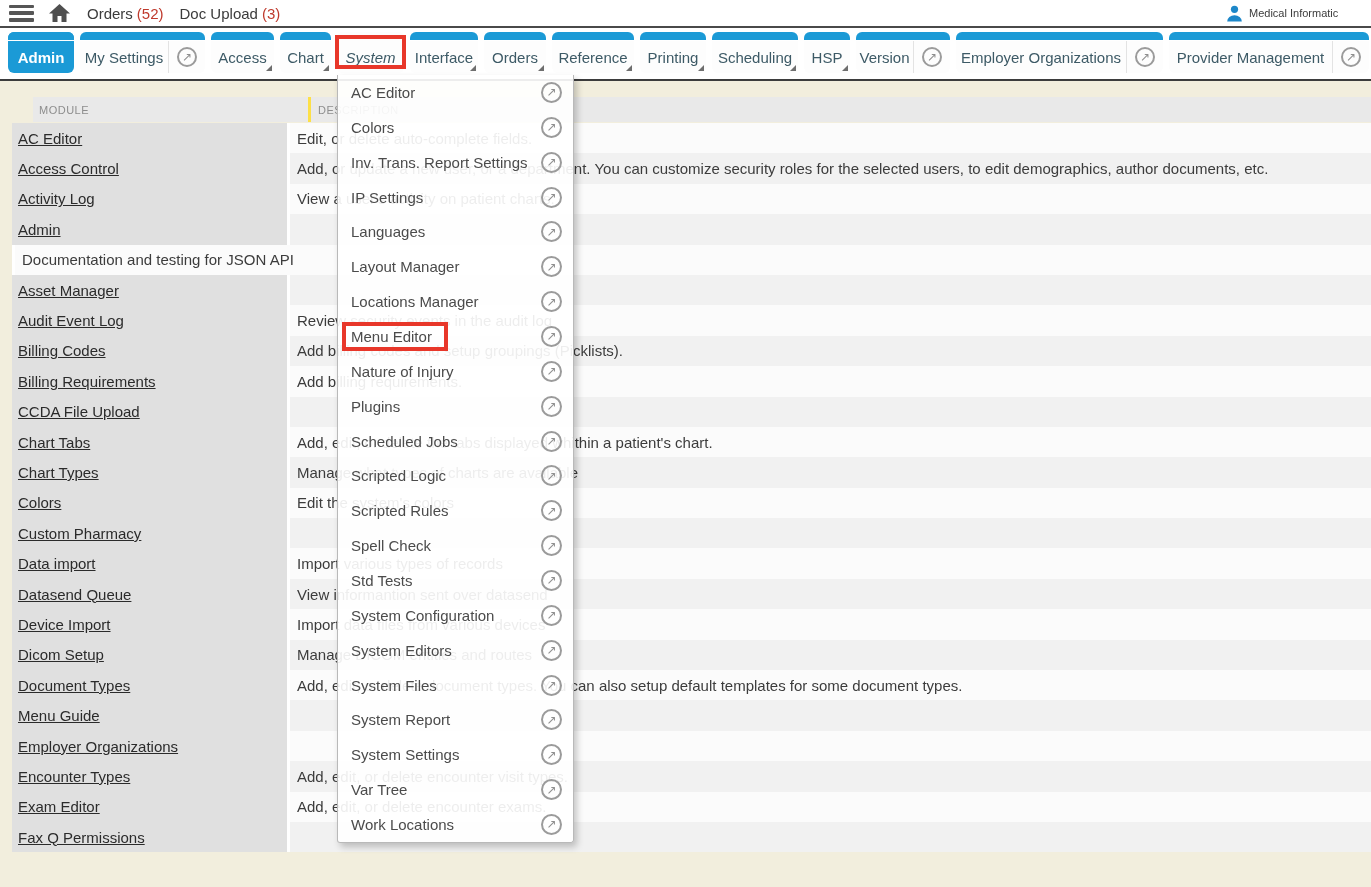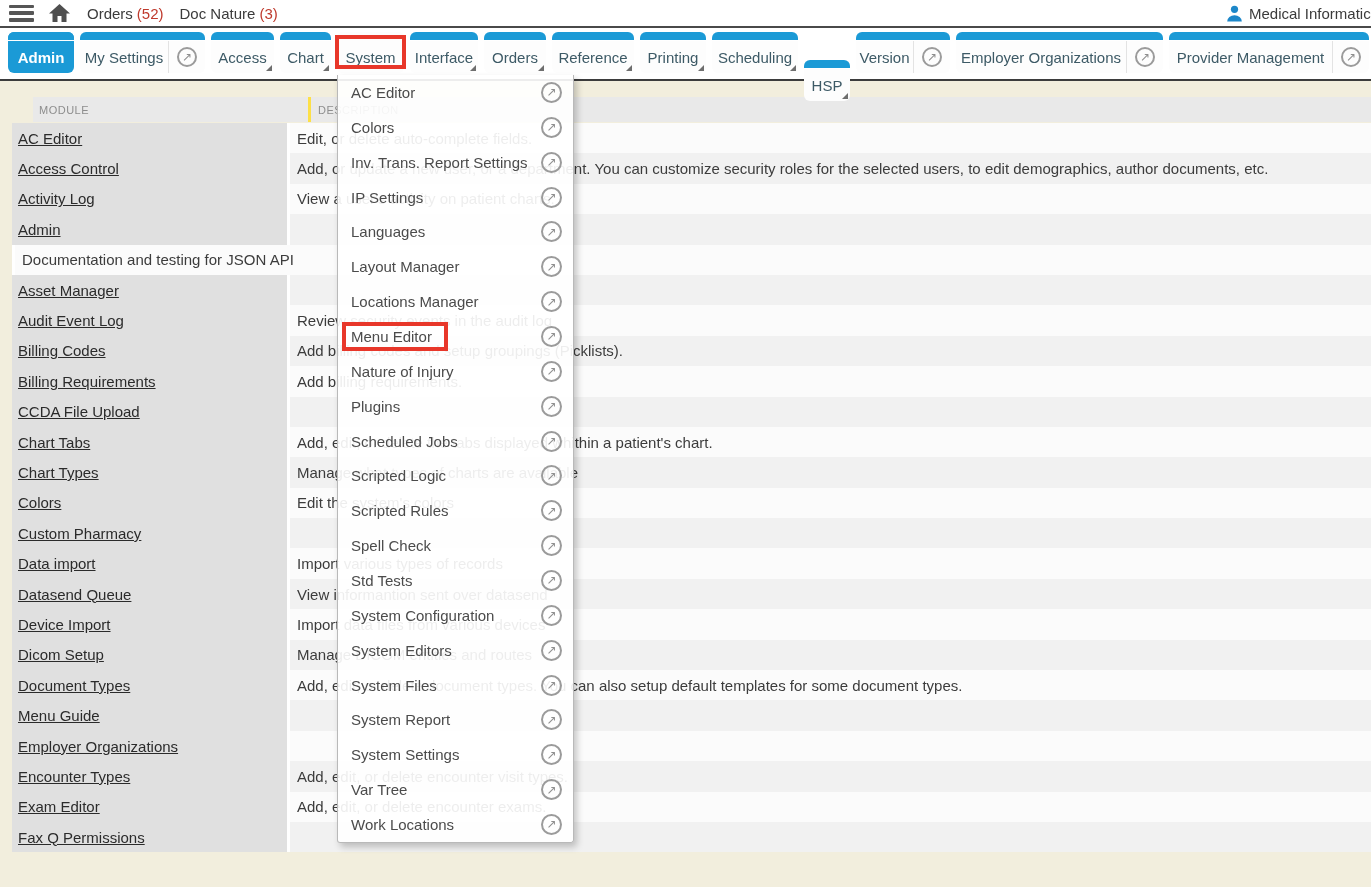--- a/index.html
+++ b/index.html
@@ -12,21 +12,21 @@
   .topbar{position:absolute;top:0;left:0;right:0;height:26px;background:#fff;
     border-bottom:2px solid #4a4a4a;display:flex;align-items:center;z-index:20;}
   .hamburger{width:25px;height:17px;margin-left:9px;display:flex;flex-direction:column;
     justify-content:space-between;cursor:pointer;}
   .hamburger div{height:3.5px;background:#565656;border-radius:1px;}
   .home{margin-left:14px;display:flex;align-items:center;cursor:pointer;}
   .nav-link{margin-left:16px;font-size:15px;color:#3b3b3b;cursor:pointer;white-space:nowrap;}
   .nav-label{margin-right:4px;}
   .nav-count{color:var(--count-red);}
   .user{position:absolute;left:1226px;top:0;height:26px;display:flex;align-items:center;}
-  .user-label{margin-left:6px;font-size:15px;color:#3b3b3b;white-space:nowrap;}
+  .user-label{margin-left:6px;font-size:11px;color:#3b3b3b;white-space:nowrap;}
   
   .tabbar{position:absolute;top:28px;left:0;right:0;height:47px;background:#fff;
     border-bottom:2px solid #3c3c3c;display:flex;align-items:flex-start;
     padding:4px 0 0 8px;box-sizing:content-box;gap:6px;z-index:10;}
   .tab{position:relative;border-radius:6px;overflow:hidden;flex:none;height:41px;
     box-sizing:border-box;cursor:pointer;background:#fdfdfd;}
   .tab-strip{height:8px;background:var(--blue);border-bottom:1px solid #fff;}
   .tab-inner{height:32px;display:flex;align-items:stretch;}
   .tab-label-wrap{flex:1;display:flex;align-items:center;justify-content:center;
     padding:0 6px;font-size:15px;color:var(--tab-text);white-space:nowrap;overflow:hidden;}
@@ -78,21 +78,21 @@
       <div></div>
       <div></div>
   </div>
   <div class="home">
     <svg width="23" height="20" viewBox="0 0 23 20">
       <polygon points="11.5,1 22,10.5 18.5,10.5 18.5,19 13.5,19 13.5,13 9.5,13 9.5,19 4.5,19 4.5,10.5 1,10.5" fill="#4f4f4f"></polygon>
     </svg>
   </div>
   <div id="topbar-nav" style="display:flex;align-items:center;">
       <span class="nav-link"><span class="nav-label">Orders</span><span class="nav-count">(52)</span></span>
-      <span class="nav-link"><span class="nav-label">Doc Nature</span><span class="nav-count">(3)</span></span>
+      <span class="nav-link"><span class="nav-label">Doc Upload</span><span class="nav-count">(3)</span></span>
     </div>
   <div class="user">
     <svg width="17" height="17" viewBox="0 0 17 17">
       <circle cx="8.5" cy="4.3" r="3.6" fill="#1d87c9"></circle>
       <path d="M1.2,16.5 a7.3,6.2 0 0 1 14.6,0 z" fill="#1d87c9"></path>
     </svg>
     <span class="user-label">Medical Informatic</span>
   </div>
 </div>
 
@@ -119,21 +119,21 @@
       </div>
       <span class="caret"></span>
     </div>
     <div class="tab" style="width: 51px;">
       <div class="tab-strip"></div>
       <div class="tab-inner">
         <div class="tab-label-wrap">Chart</div>
       </div>
       <span class="caret"></span>
     </div>
-    <div class="tab open" style="width: 67px;">
+    <div class="tab open" style="width: 67px; font-style: italic;">
       <div class="tab-strip"></div>
       <div class="tab-inner">
         <div class="tab-label-wrap">System</div>
       </div>
     </div>
     <div class="tab" style="width: 68px;">
       <div class="tab-strip"></div>
       <div class="tab-inner">
         <div class="tab-label-wrap">Interface</div>
       </div>
@@ -160,21 +160,21 @@
       </div>
       <span class="caret"></span>
     </div>
     <div class="tab" style="width: 86px;">
       <div class="tab-strip"></div>
       <div class="tab-inner">
         <div class="tab-label-wrap">Scheduling</div>
       </div>
       <span class="caret"></span>
     </div>
-    <div class="tab" style="width: 46px; margin-top: 28px;">
+    <div class="tab" style="width: 46px;">
       <div class="tab-strip"></div>
       <div class="tab-inner">
         <div class="tab-label-wrap">HSP</div>
       </div>
       <span class="caret"></span>
     </div>
     <div class="tab" style="width: 94px;">
       <div class="tab-strip"></div>
       <div class="tab-inner">
         <div class="tab-label-wrap">Version</div>

